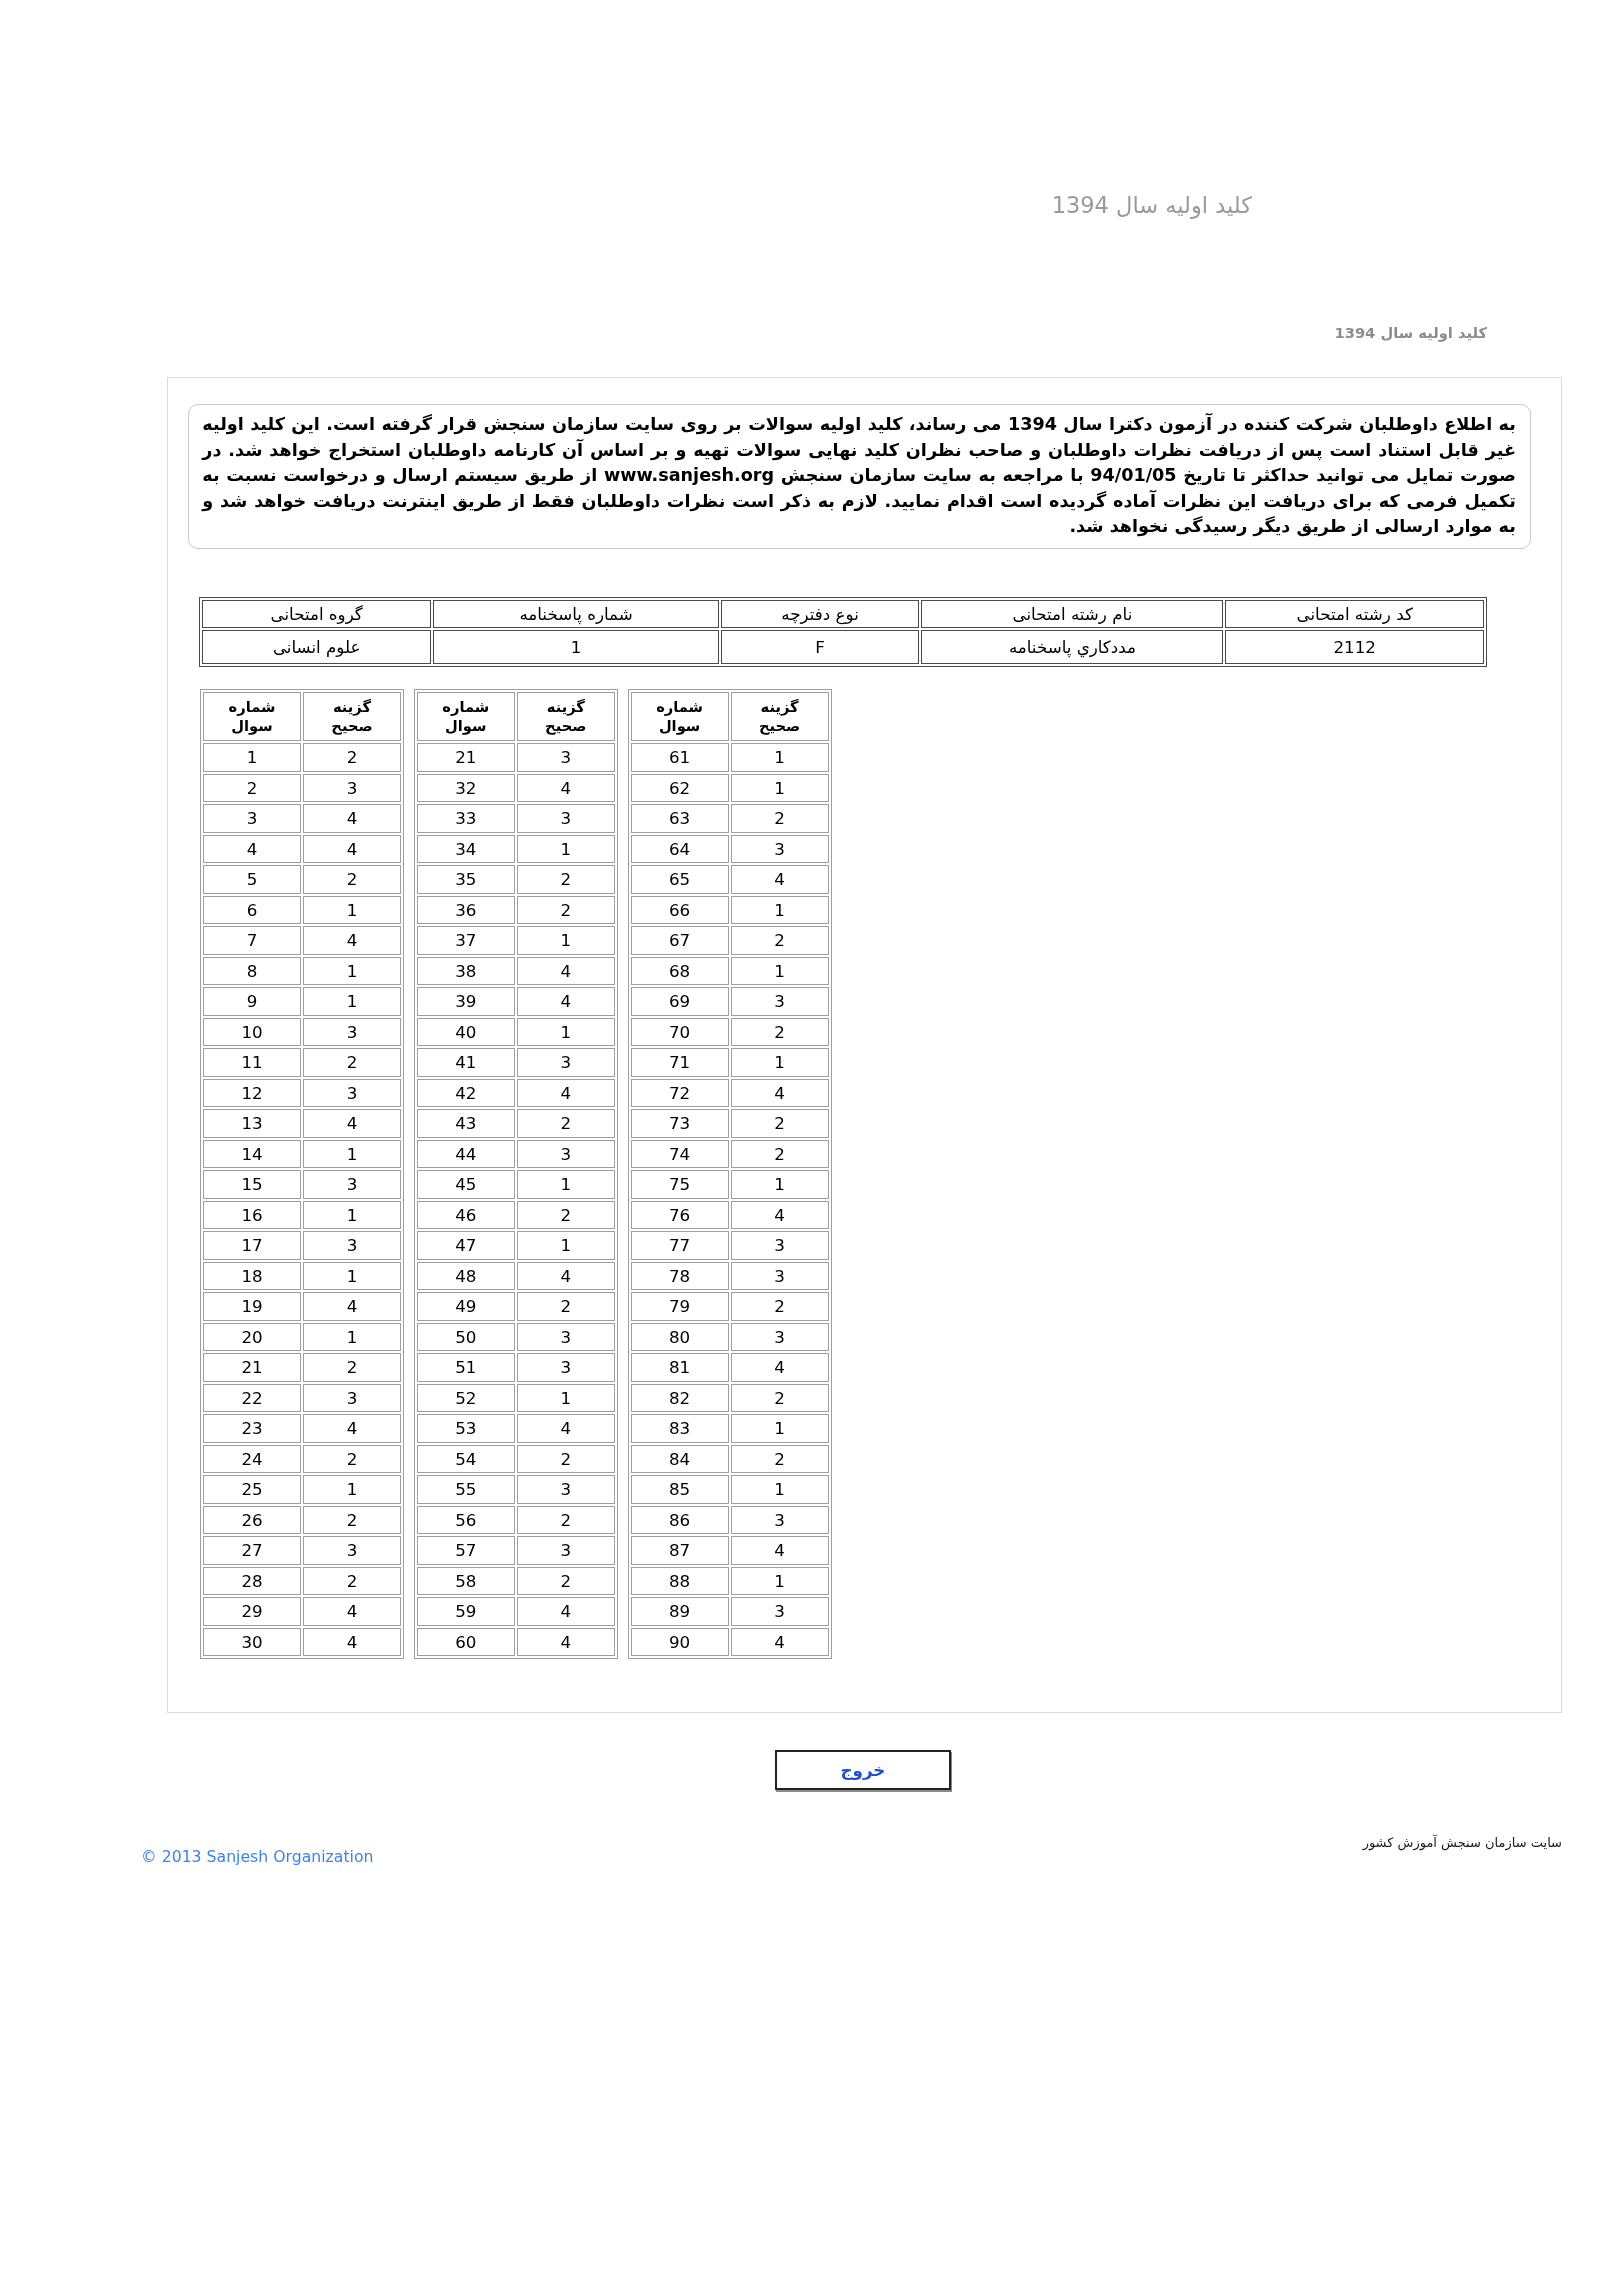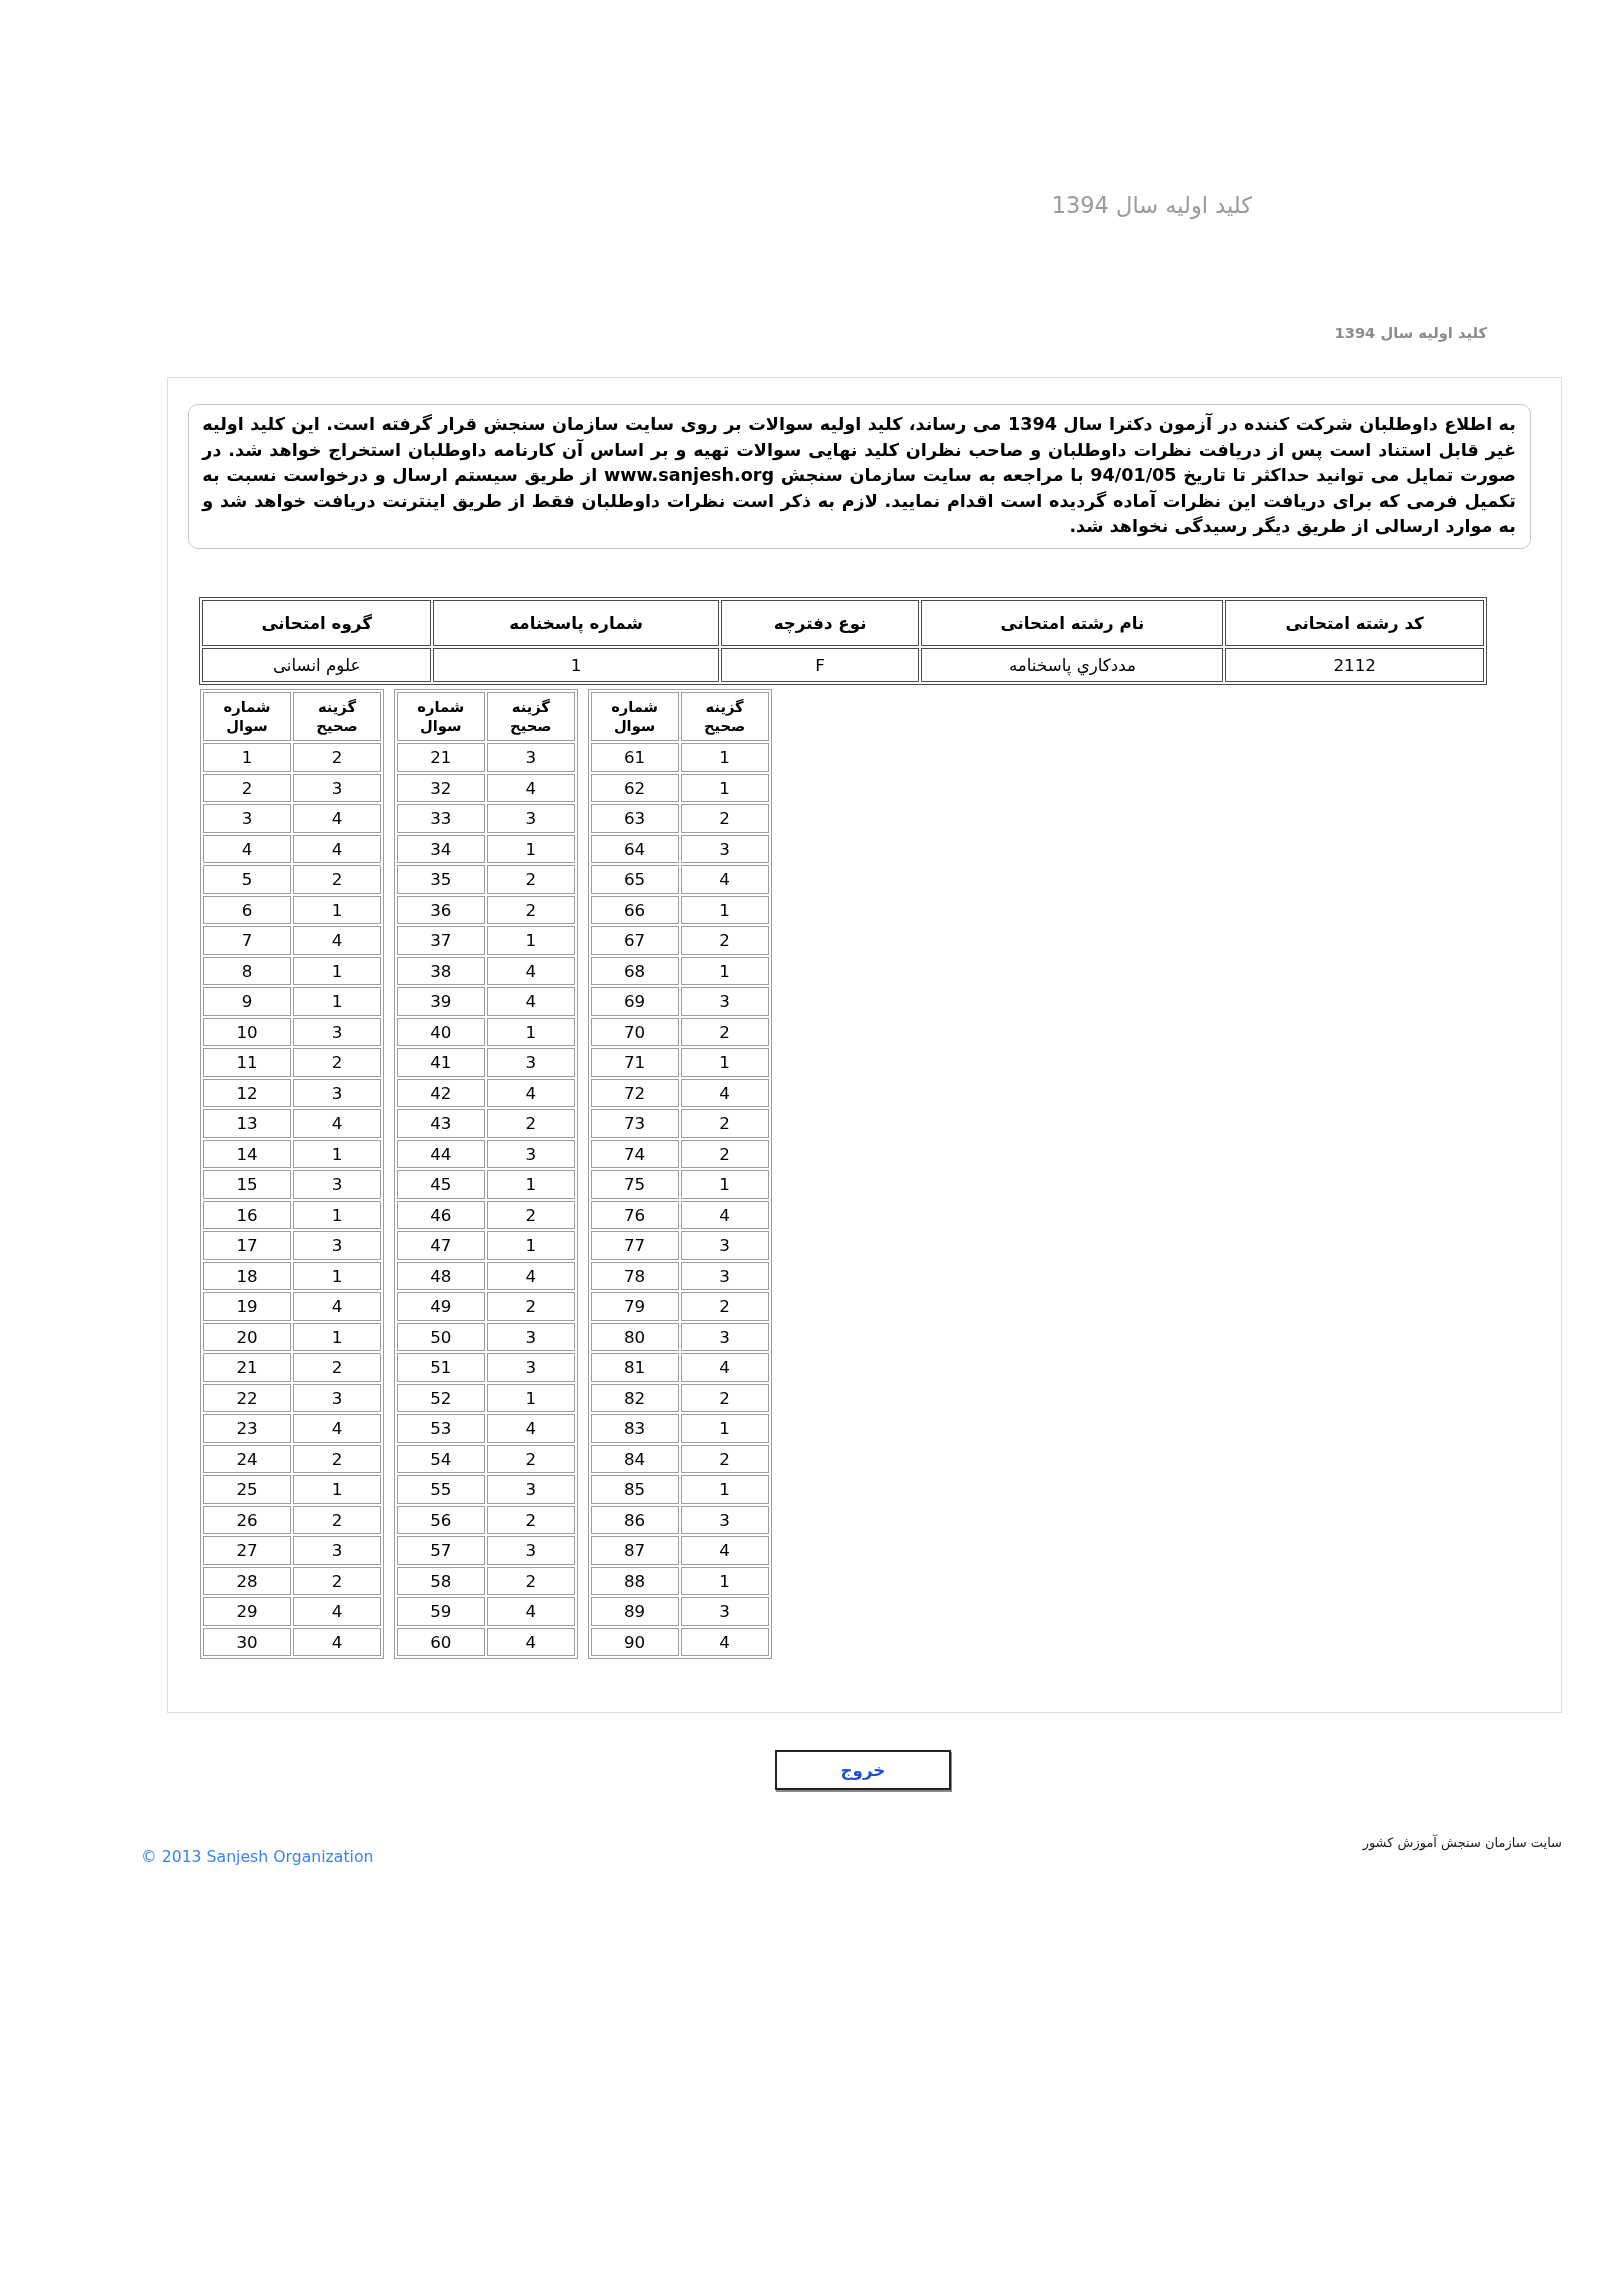--- a/index.html
+++ b/index.html
@@ -70,32 +70,32 @@
   }
   table.info-table th, table.info-table td {
     border: 1px solid #4a4a4a;
     text-align: center;
     vertical-align: middle;
     font-size: 16.7px;
     background: #ffffff;
     overflow: hidden;
     white-space: nowrap;
   }
-  table.info-table th { height: 46px; font-weight: bold; }
+  table.info-table th { height: 28px; font-weight: normal; }
   table.info-table td { height: 34px; font-weight: normal; }
   .answer-tables {
     position: absolute;
     left: 32px;
     top: 311px;
     display: flex;
     direction: ltr;
     gap: 9.8px;
   }
   table.answer-table {
-    width: 184px;
+    width: 204px;
     direction: ltr;
     border-collapse: separate;
     border-spacing: 2.9px;
     border: 1px solid #9e9e9e;
     background: #ffffff;
     table-layout: fixed;
   }
   table.answer-table th, table.answer-table td {
     border: 1px solid #9e9e9e;
     text-align: center;

